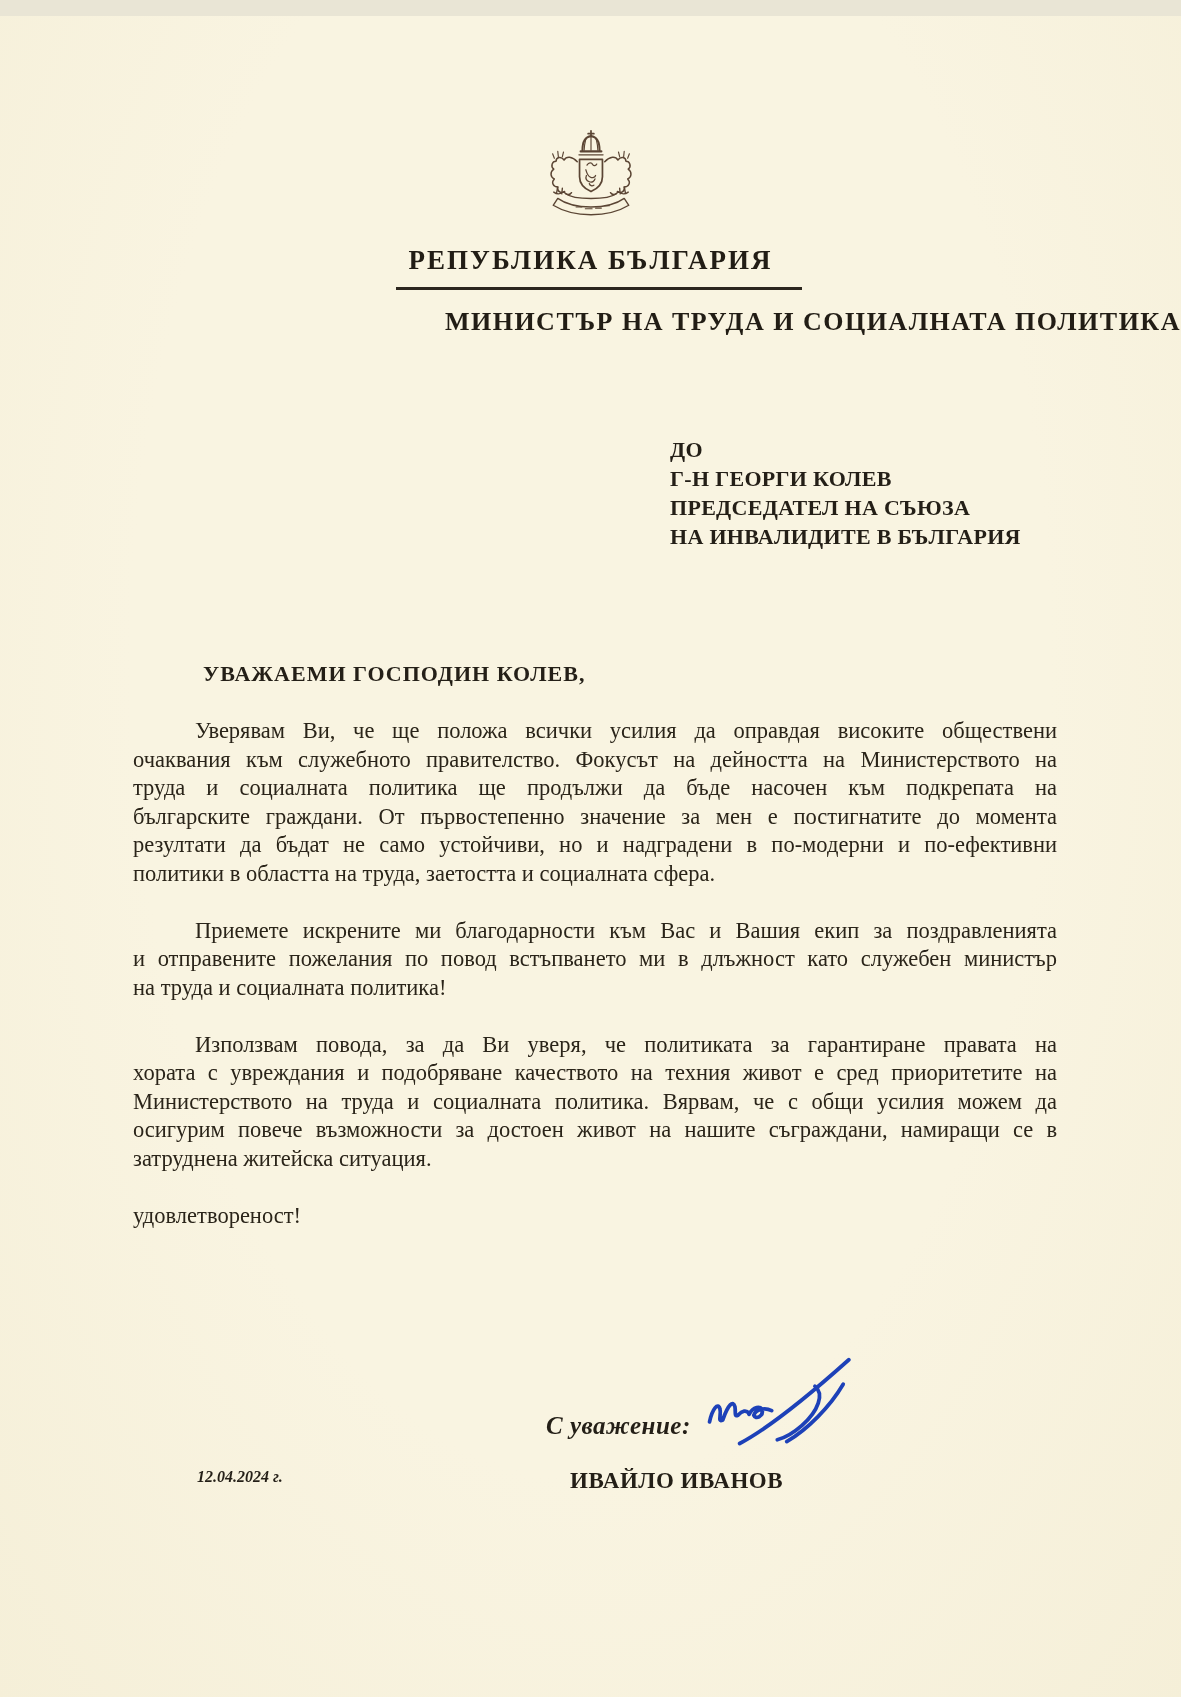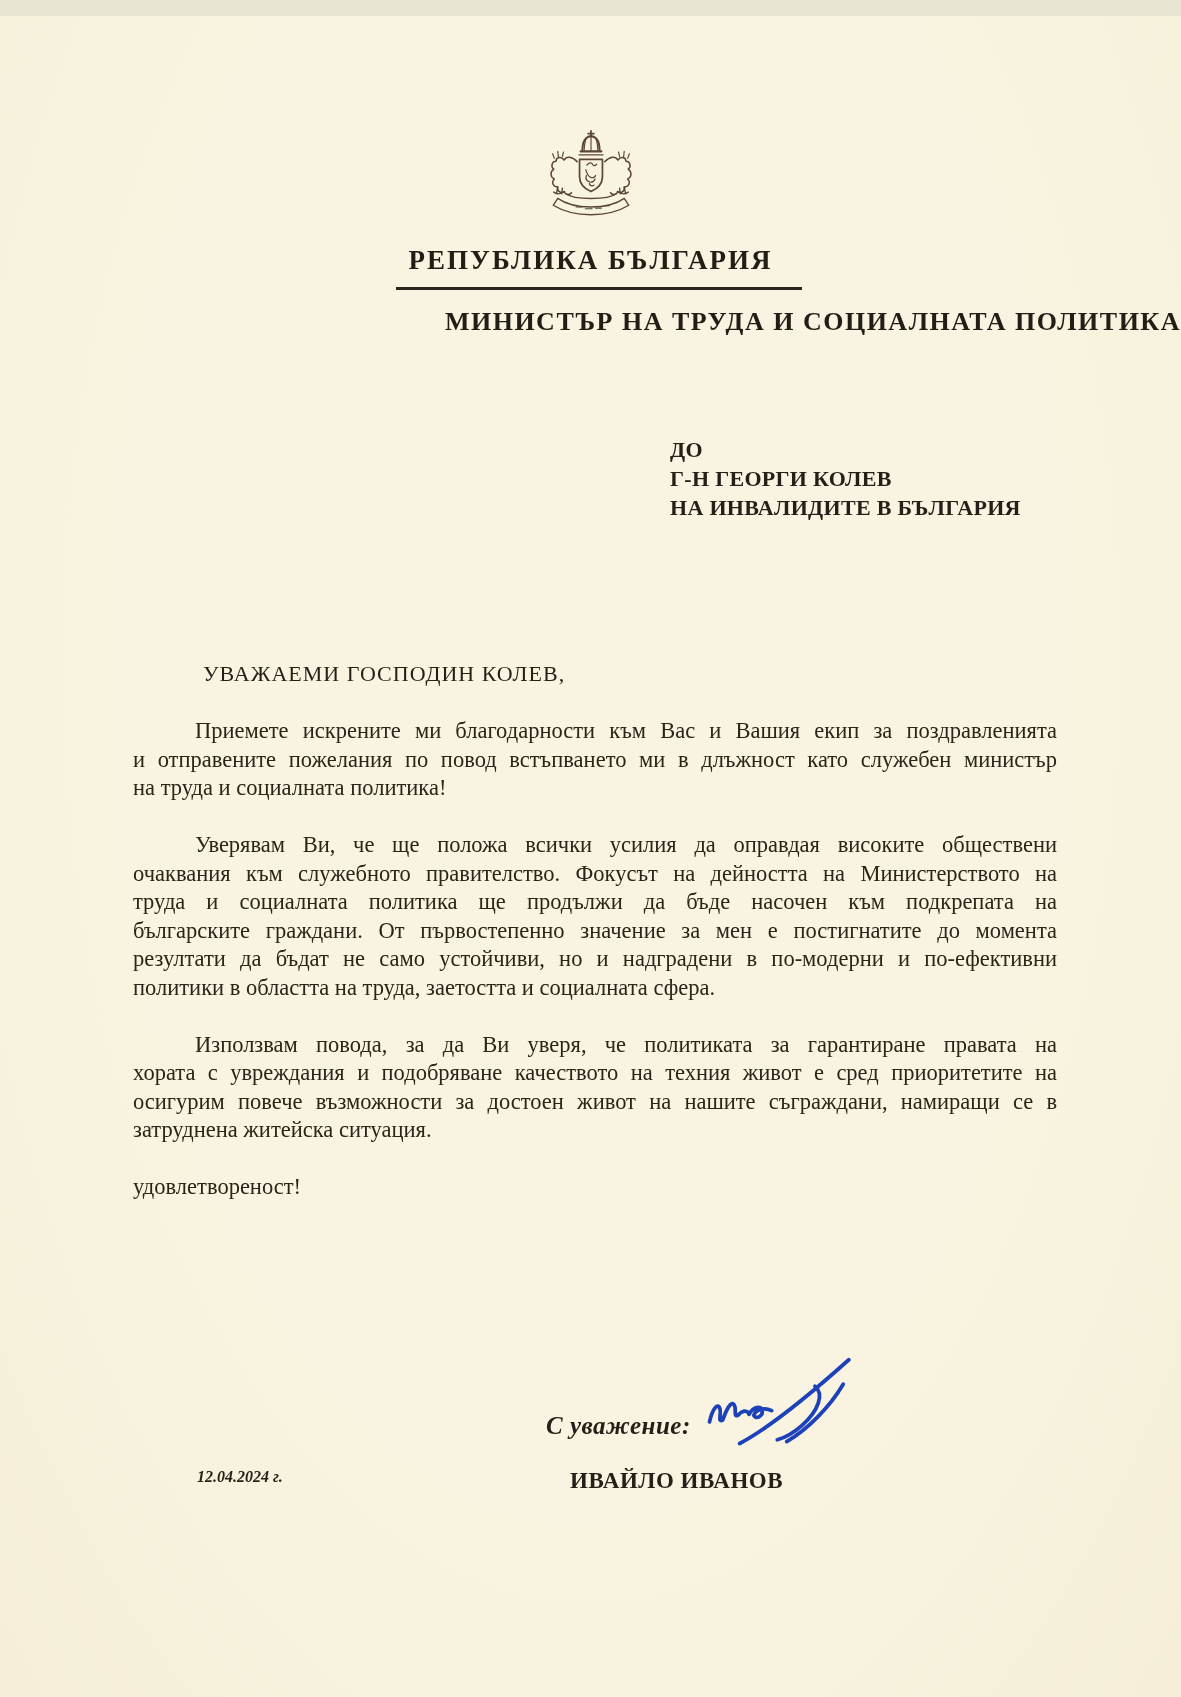--- a/index.html
+++ b/index.html
@@ -37,21 +37,21 @@
   
   .recipient {
     position:absolute; top:419px; left:670px;
     font-weight:bold; font-size:22px; line-height:29px;
     letter-spacing:.3px; color:#241f17;
   }
 
   
   .salutation {
     position:absolute; top:645px; left:203px;
-    font-weight:normal; font-size:22px; letter-spacing:1px; color:#241f17;
+    font-weight:bold; font-size:22px; letter-spacing:1px; color:#241f17;
   }
 
   
   .body {
     position:absolute; top:701px; left:133px; width:924px;
     font-size:22.5px; color:#2a2419;
   }
   .para { margin:0 0 28.5px 0; }
   .line {
     line-height:28.5px;
@@ -121,42 +121,44 @@
       </svg>
     </div>
     <div class="republic">РЕПУБЛИКА БЪЛГАРИЯ</div>
     <div class="rule"></div>
     <div class="ministry">МИНИСТЪР НА ТРУДА И СОЦИАЛНАТА ПОЛИТИКА</div>
   </header>
 
   <div class="recipient">
     <div>ДО</div>
     <div>Г-Н ГЕОРГИ КОЛЕВ</div>
+    <div>ПРЕДСЕДАТЕЛ НА СЪЮЗА</div>
     <div>НА ИНВАЛИДИТЕ В БЪЛГАРИЯ</div>
   </div>
 
   <div class="salutation">УВАЖАЕМИ ГОСПОДИН КОЛЕВ,</div>
 
   <div class="body">
-    <div class="para">
-      <div class="line first">Приемете искрените ми благодарности към Вас и Вашия екип за поздравленията</div>
-      <div class="line">и отправените пожелания по повод встъпването ми в длъжност като служебен министър</div>
-      <div class="line last">на труда и социалната политика!</div>
-    </div>
     <div class="para">
       <div class="line first">Уверявам Ви, че ще положа всички усилия да оправдая високите обществени</div>
       <div class="line">очаквания към служебното правителство. Фокусът на дейността на Министерството на</div>
       <div class="line">труда и социалната политика ще продължи да бъде насочен към подкрепата на</div>
       <div class="line">българските граждани. От първостепенно значение за мен е постигнатите до момента</div>
       <div class="line">резултати да бъдат не само устойчиви, но и надградени в по-модерни и по-ефективни</div>
       <div class="line last">политики в областта на труда, заетостта и социалната сфера.</div>
     </div>
     <div class="para">
+      <div class="line first">Приемете искрените ми благодарности към Вас и Вашия екип за поздравленията</div>
+      <div class="line">и отправените пожелания по повод встъпването ми в длъжност като служебен министър</div>
+      <div class="line last">на труда и социалната политика!</div>
+    </div>
+    <div class="para">
       <div class="line first">Използвам повода, за да Ви уверя, че политиката за гарантиране правата на</div>
       <div class="line">хората с увреждания и подобряване качеството на техния живот е сред приоритетите на</div>
+      <div class="line">Министерството на труда и социалната политика. Вярвам, че с общи усилия можем да</div>
       <div class="line">осигурим повече възможности за достоен живот на нашите съграждани, намиращи се в</div>
       <div class="line last">затруднена житейска ситуация.</div>
     </div>
     <div class="para">
       <div class="line last">удовлетвореност!</div>
     </div>
   </div>
 
   <div class="closing-label">С уважение:</div>
   <div class="signature">

